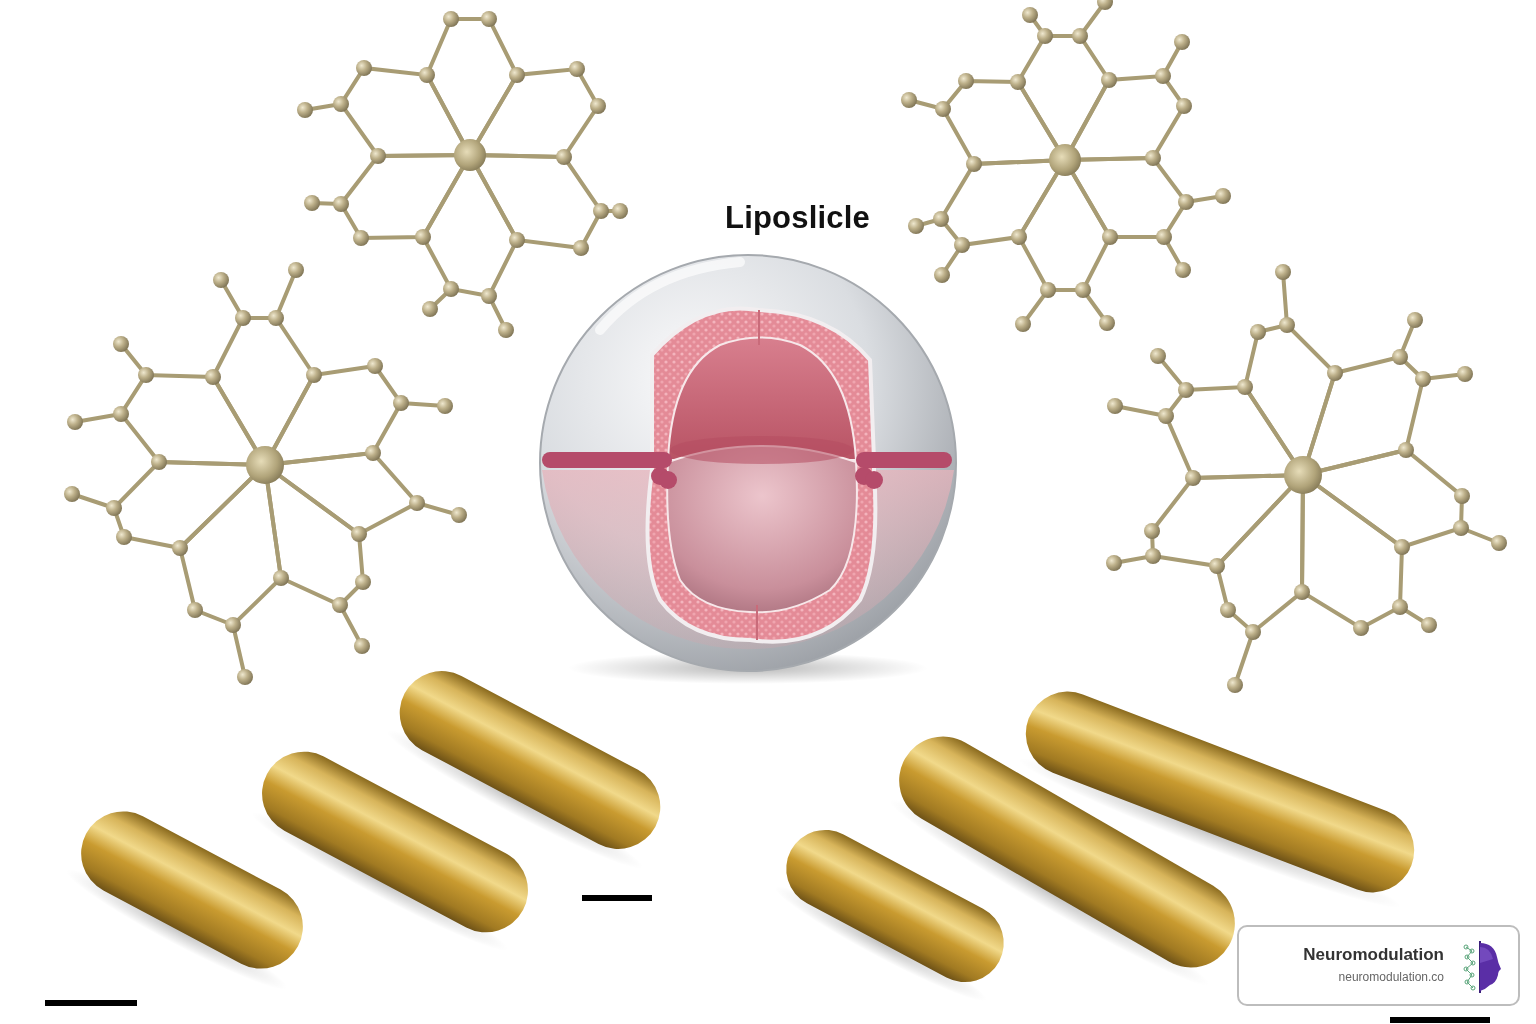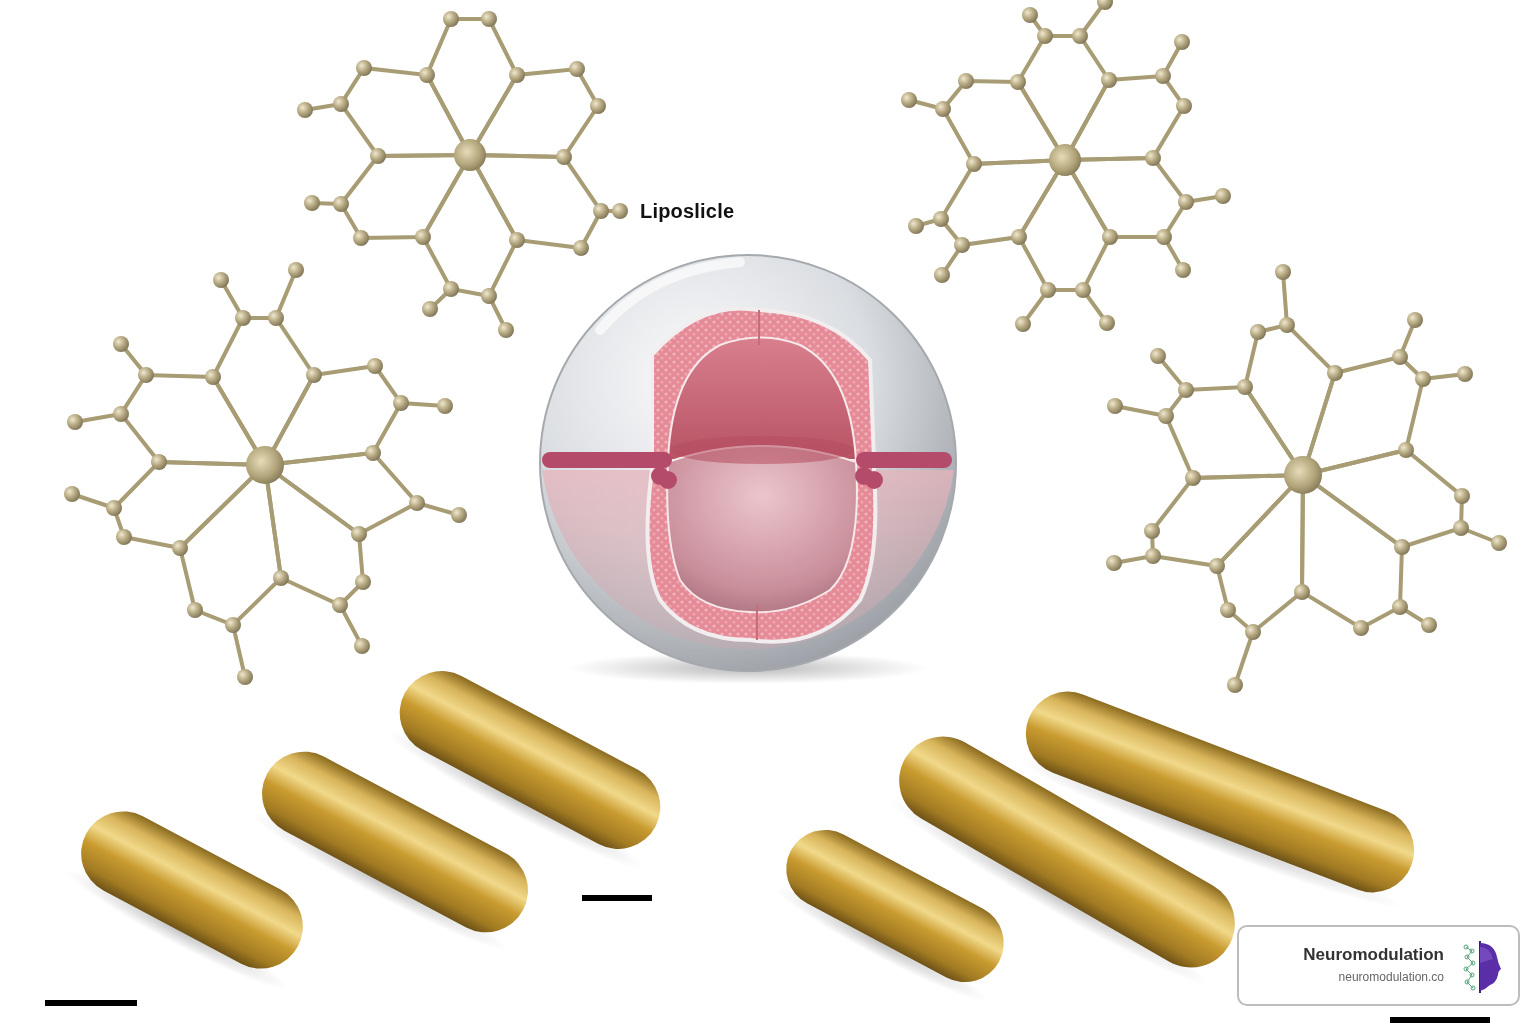--- a/index.html
+++ b/index.html
@@ -1,20 +1,20 @@
 <!DOCTYPE html>
 <html><head>
 <meta charset="utf-8">
 <style>
   html, body { margin: 0; padding: 0; background: #ffffff; }
   body { width: 1536px; height: 1024px; position: relative; overflow: hidden; font-family: "Liberation Sans", sans-serif; }
   .layer { position: absolute; left: 0; top: 0; width: 1536px; height: 1024px; }
   .title {
-    position: absolute; left: 640px; top: 200px; width: 230px; text-align: left;
-    font-family: "Liberation Sans", sans-serif; font-weight: bold; font-size: 20px; color: #111111;
+    position: absolute; left: 640px; top: 200px; width: 230px; text-align: right;
+    font-family: "Liberation Sans", sans-serif; font-weight: bold; font-size: 31px; color: #111111;
     letter-spacing: 0.2px;
   }
   .scale-bar { position: absolute; height: 6px; background: #000000; }
   .badge {
     position: absolute; left: 1237px; top: 925px; width: 283px; height: 81px;
     background: #ffffff; border: 2px solid #bdbdbd; border-radius: 10px; box-sizing: border-box; padding-left: 22px;
   }
   .badge-title {
     position: absolute; right: 74px; top: 18px;
     font-family: "Liberation Sans", sans-serif; font-weight: bold; font-size: 17px; color: #333333;

